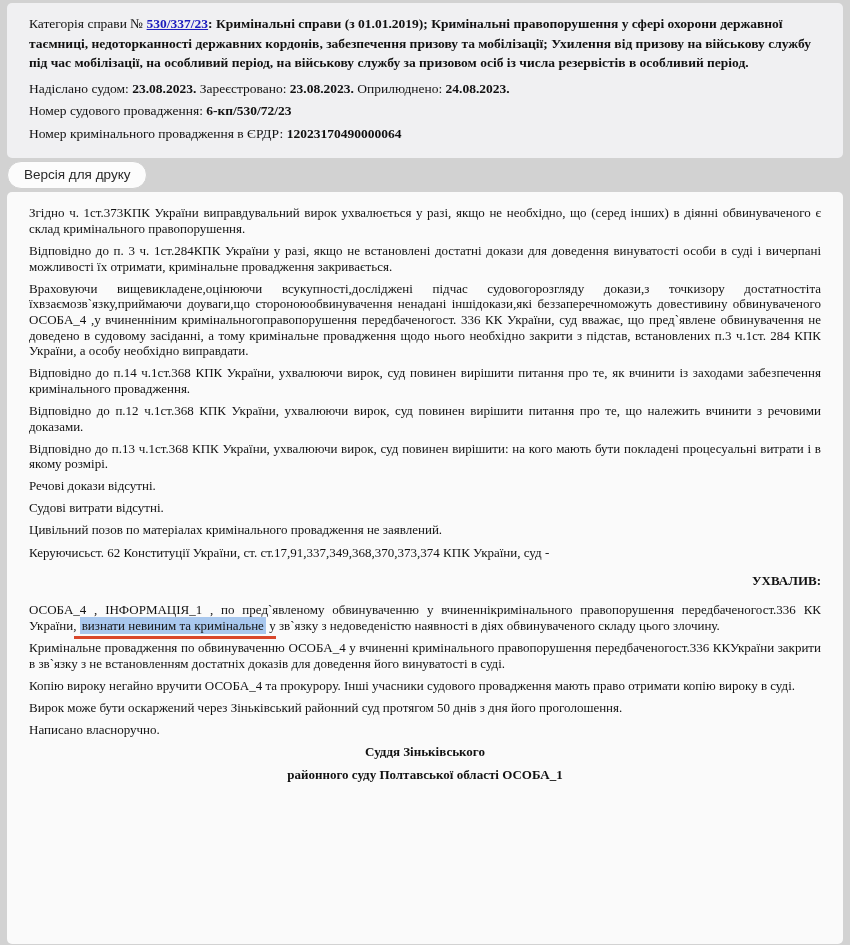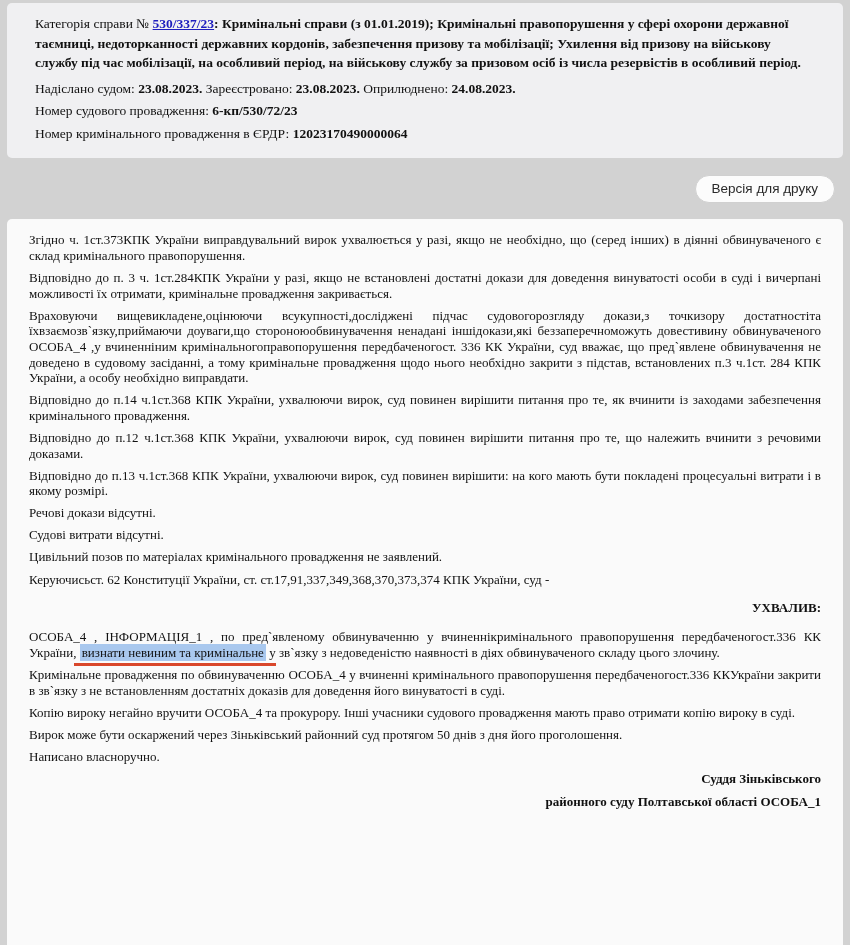--- a/index.html
+++ b/index.html
@@ -9,45 +9,45 @@
   *{box-sizing:border-box;}
   html,body{margin:0;padding:0;}
   body{
     width:850px;height:945px;overflow:hidden;
     background:var(--page-bg);
     font-family:"Liberation Serif","DejaVu Serif",serif;
     color:var(--ink);
   }
   .header-card{
     margin:3px 7px 0;background:var(--header-bg);border-radius:5px;
-    padding:8px 28px 12px;font-size:13.5px;line-height:1.45;
+    padding:8px 22px 12px;font-size:13.5px;line-height:1.45;
   }
   .hrow{margin:3px 0;}
   .hrow.first{margin-bottom:6px;}
   .b{font-weight:bold;}
   a.case-link{color:var(--link);font-weight:bold;text-decoration:underline;cursor:pointer;}
   .toolbar{
-    height:61px;margin:0 7px;display:flex;justify-content:flex-end;align-items:center;
+    height:34px;margin:0 7px;display:flex;align-items:center;
     padding-right:8px;
   }
   .print-btn{
     font-family:"Liberation Sans","DejaVu Sans",sans-serif;
     font-size:13.5px;color:#2a2a2a;background:#fcfcfc;
     border:1px solid #d0d0d0;border-radius:16px;padding:5px 16px 6px;
     cursor:pointer;white-space:nowrap;
   }
   .doc-card{
     margin:0 7px;background:var(--panel-bg);border-radius:5px;
     height:752px;padding:13px 22px 18px;overflow:hidden;
     font-size:13px;line-height:1.2;
   }
   .para{margin:6.5px 0;text-align:justify;}
   .para:first-child{margin-top:0;}
   .para.center{text-align:right;font-weight:bold;margin:13px 0;}
-  .para.bold{font-weight:bold;text-align:right;}
+  .para.bold{font-weight:bold;text-align:center;}
   .hl-red{
     display:inline-block;position:relative;background:var(--hl-bg);
     padding:1px 2px 0;
   }
   .hl-red::after{
     content:"";position:absolute;left:-6px;right:-10px;bottom:-5px;height:3px;
     background:var(--hl-line);
   }
 </style>
 </head>

